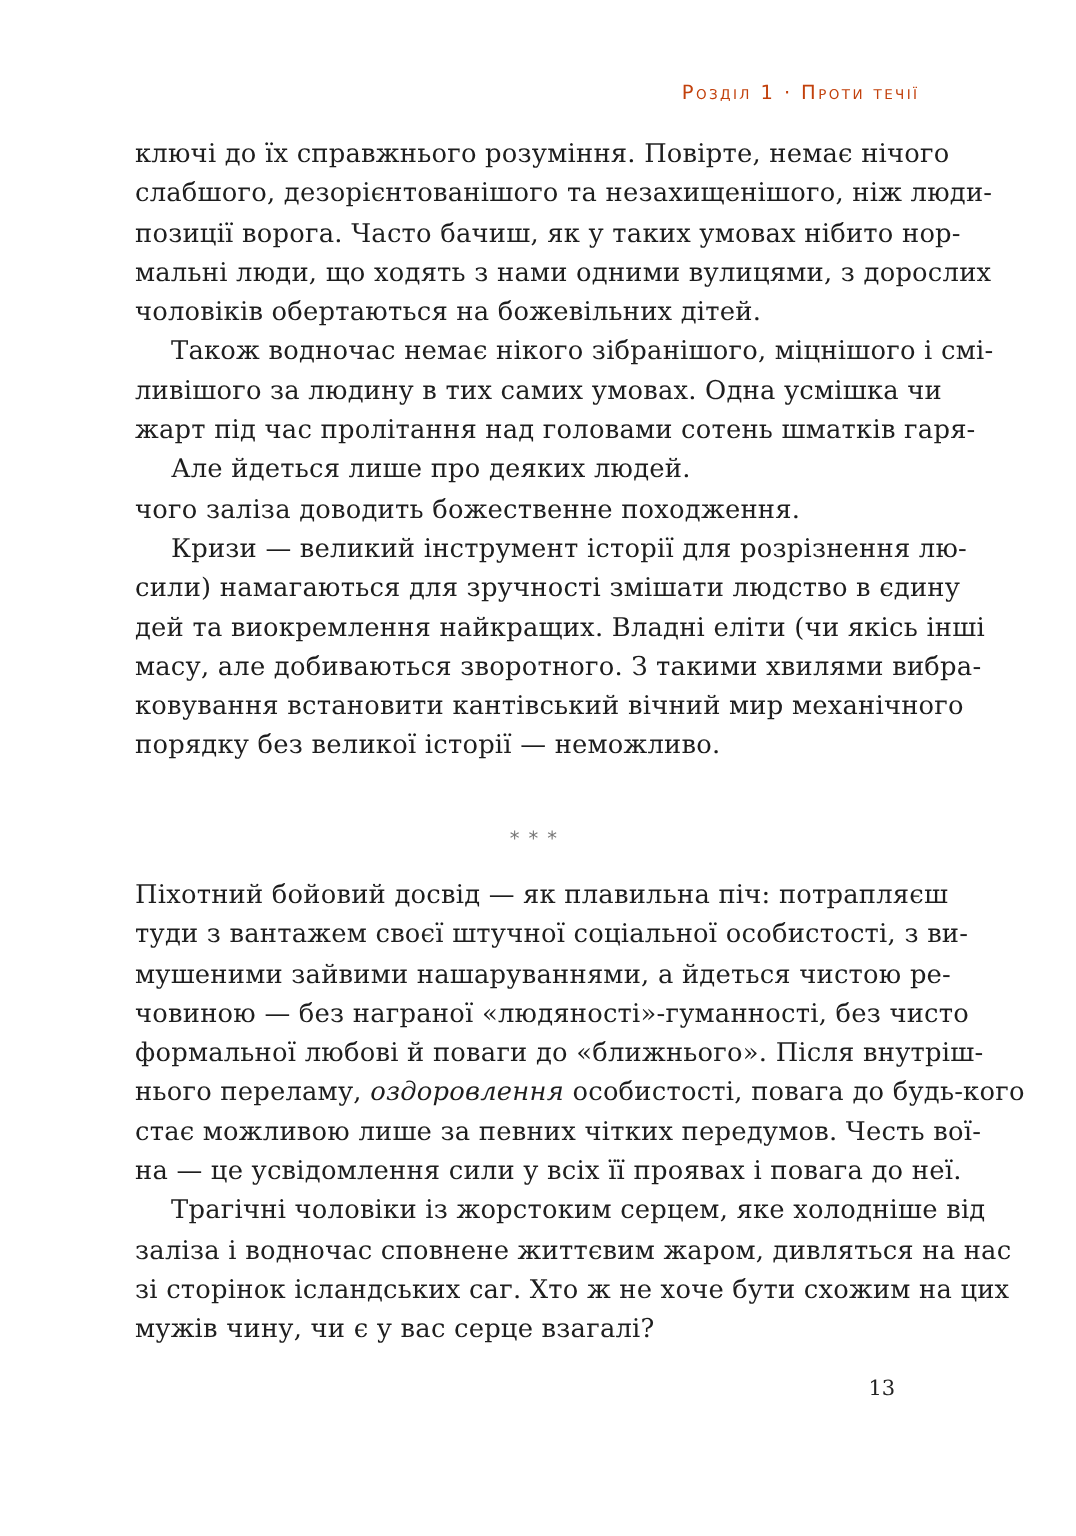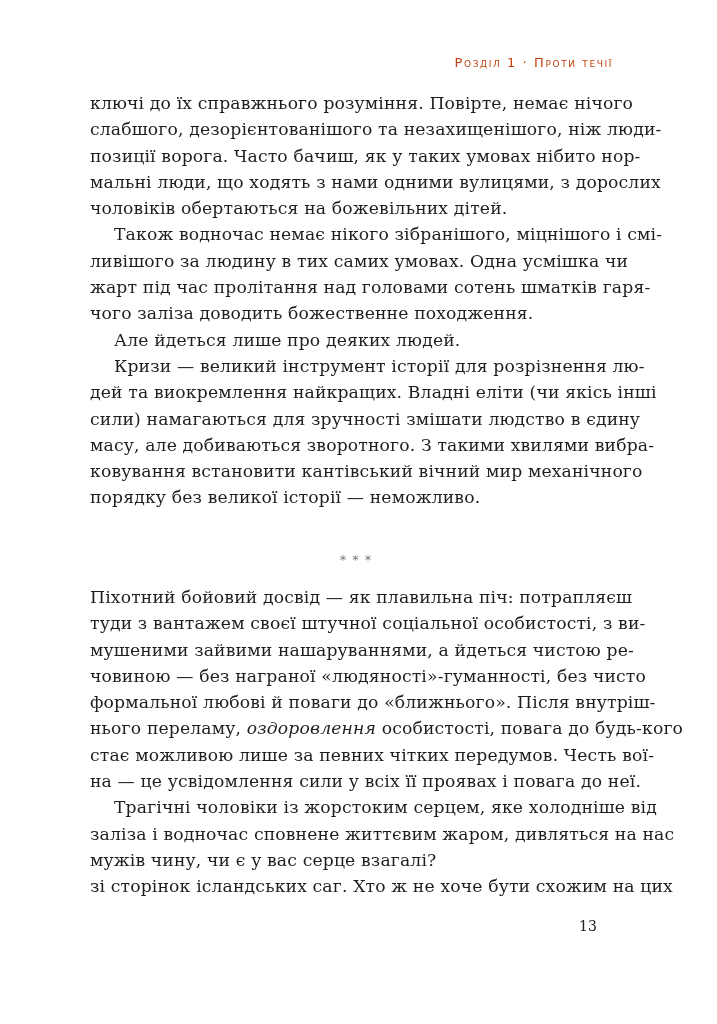--- a/index.html
+++ b/index.html
@@ -77,40 +77,40 @@
 
 <div class="text-block block-1">
   <span class="line">ключі до їх справжнього розуміння. Повірте, немає нічого</span>
   <span class="line">слабшого, дезорієнтованішого та незахищенішого, ніж люди-</span>
   <span class="line">позиції ворога. Часто бачиш, як у таких умовах нібито нор-</span>
   <span class="line">мальні люди, що ходять з нами одними вулицями, з дорослих</span>
   <span class="line last">чоловіків обертаються на божевільних дітей.</span>
   <span class="line indent">Також водночас немає нікого зібранішого, міцнішого і смі-</span>
   <span class="line">ливішого за людину в тих самих умовах. Одна усмішка чи</span>
   <span class="line">жарт під час пролітання над головами сотень шматків гаря-</span>
+  <span class="line indent last">Але йдеться лише про деяких людей.</span>
   <span class="line last">чого заліза доводить божественне походження.</span>
-  <span class="line indent last">Але йдеться лише про деяких людей.</span>
   <span class="line indent">Кризи — великий інструмент історії для розрізнення лю-</span>
+  <span class="line">сили) намагаються для зручності змішати людство в єдину</span>
   <span class="line">дей та виокремлення найкращих. Владні еліти (чи якісь інші</span>
-  <span class="line">сили) намагаються для зручності змішати людство в єдину</span>
   <span class="line">масу, але добиваються зворотного. З такими хвилями вибра-</span>
   <span class="line">ковування встановити кантівський вічний мир механічного</span>
   <span class="line last">порядку без великої історії — неможливо.</span>
 </div>
 
 <div class="separator">***</div>
 
 <div class="text-block block-2">
   <span class="line">Піхотний бойовий досвід — як плавильна піч: потрапляєш</span>
   <span class="line">туди з вантажем своєї штучної соціальної особистості, з ви-</span>
   <span class="line">мушеними зайвими нашаруваннями, а йдеться чистою ре-</span>
   <span class="line">човиною — без награної «людяності»-гуманності, без чисто</span>
   <span class="line">формальної любові й поваги до «ближнього». Після внутріш-</span>
   <span class="line"><span>нього переламу, </span><em>оздоровлення</em><span> особистості, повага до будь-кого</span></span>
   <span class="line">стає можливою лише за певних чітких передумов. Честь вої-</span>
   <span class="line last">на — це усвідомлення сили у всіх її проявах і повага до неї.</span>
   <span class="line indent">Трагічні чоловіки із жорстоким серцем, яке холодніше від</span>
   <span class="line">заліза і водночас сповнене життєвим жаром, дивляться на нас</span>
+  <span class="line">зі сторінок ісландських саг. Хто ж не хоче бути схожим на цих</span>
   <span class="line last">мужів чину, чи є у вас серце взагалі?</span>
-  <span class="line">зі сторінок ісландських саг. Хто ж не хоче бути схожим на цих</span>
 </div>
 
 <div class="page-number">13</div>
 
 </body></html>

